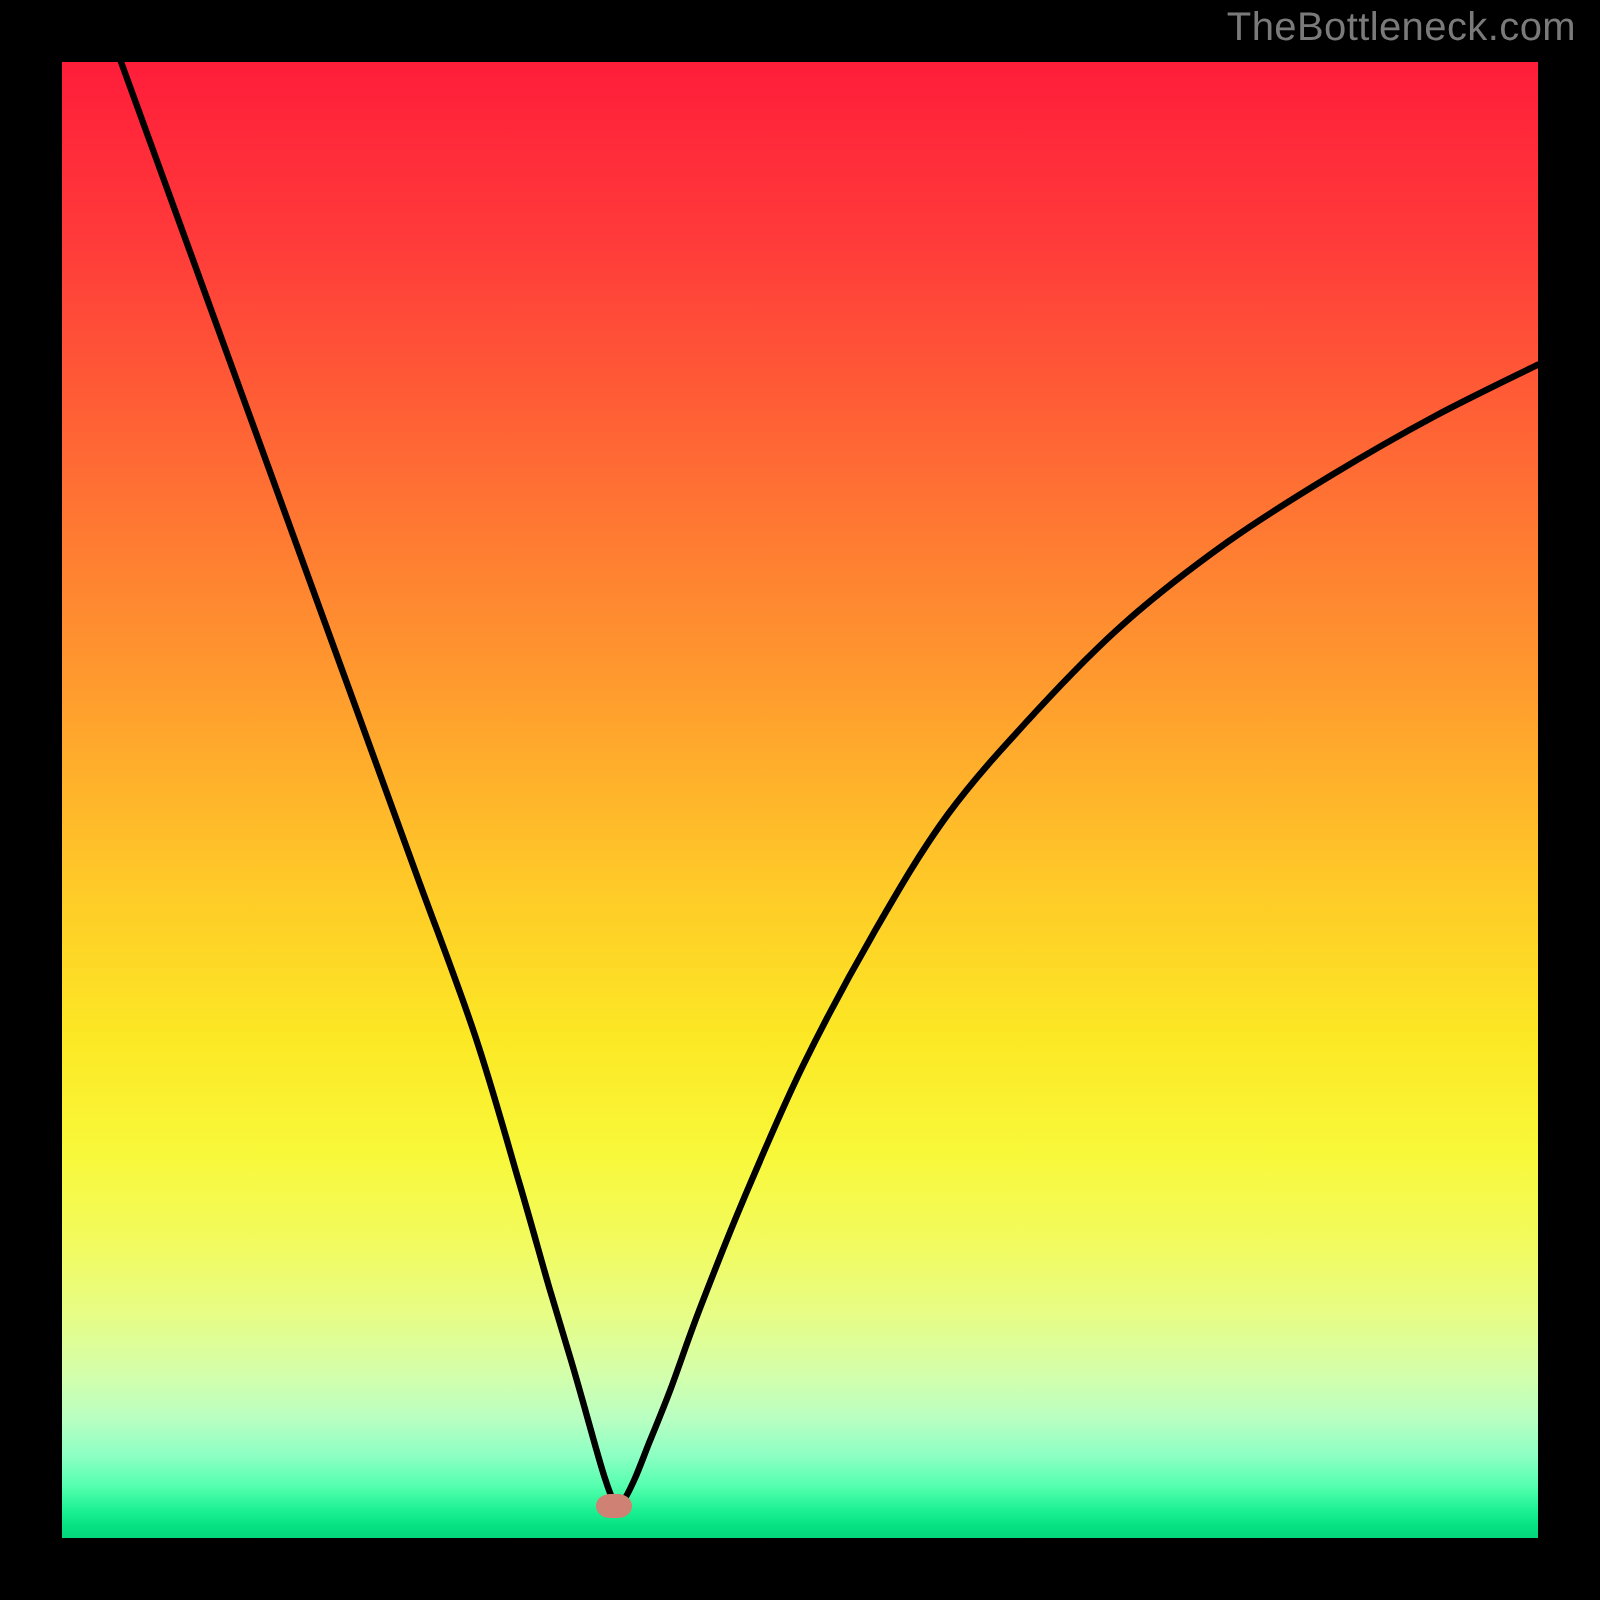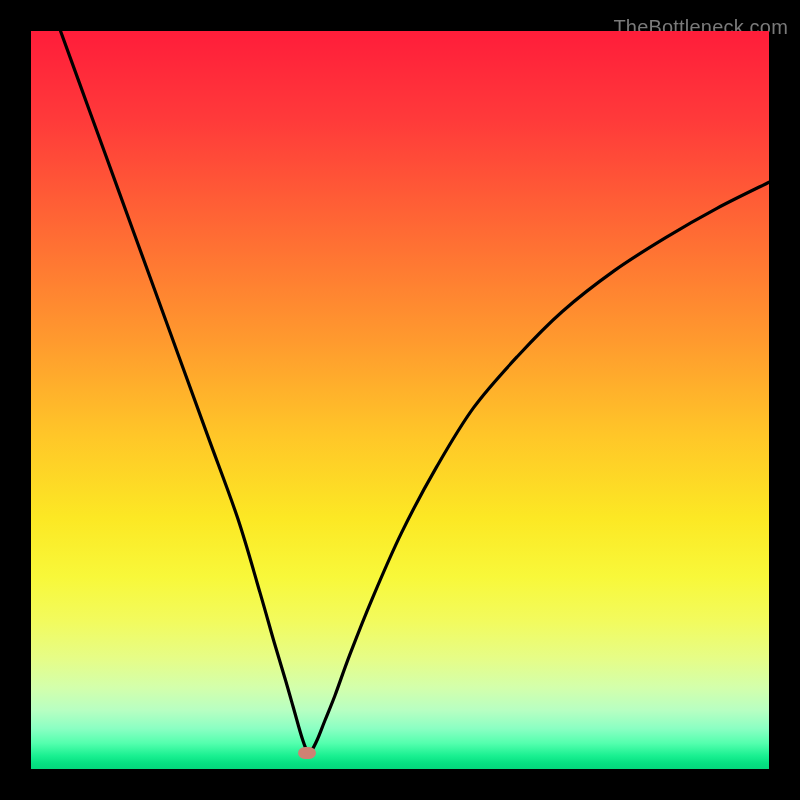--- a/index.html
+++ b/index.html
@@ -42,21 +42,21 @@
         #b8ffc2 92%,
         #8bffc3 94.5%,
         #54ffae 96.5%,
         #1af091 98.2%,
         #06e182 99.2%,
         #04d77c 100%
       );
   }
   .watermark {
     position: absolute;
-    top: 16px;
+    top: 3px;
     right: 12px;
     color: #7a7a7a;
     font-size: 20px;
     letter-spacing: 0.2px;
     user-select: none;
   }
   svg.curve {
     position: absolute;
     left: 0;
     top: 0;

